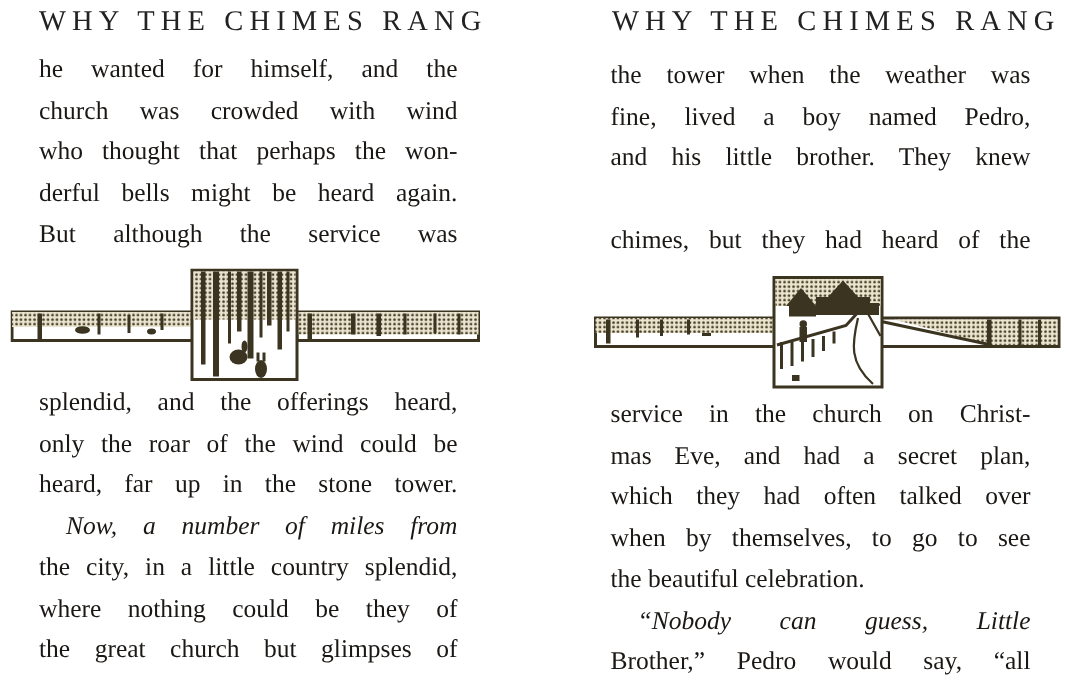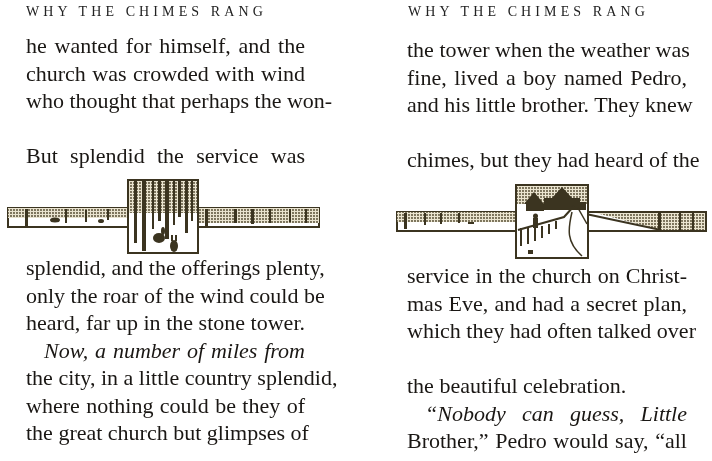--- a/index.html
+++ b/index.html
@@ -6,46 +6,47 @@
   body {
     width:712px; height:461px; overflow:hidden; position:relative;
     background:#ffffff;
     font-family:"Liberation Serif","DejaVu Serif",serif;
     color:#1a1714;
   }
   .page { position:absolute; top:0; height:461px; }
   .page.left { left:0; width:356px; }
   .page.right { left:356px; width:356px; }
   .running-head {
-    position:absolute; font-size:14px; letter-spacing:4.1px;
+    position:absolute; font-size:19px; letter-spacing:4.1px;
     white-space:nowrap; color:#222;
   }
   .left .running-head { left:26px; top:4px; }
   .right .running-head { left:52px; top:4px; }
   .line {
-    position:absolute; font-size:22px; white-space:nowrap;
+    position:absolute; font-size:17px; white-space:nowrap;
     line-height:24px; text-align:justify; text-align-last:justify;
   }
   .left .line { left:26px; width:279px; }
   .right .line { left:51px; width:280px; }
   .line.indent { text-indent:18px;font-style:italic; }
   .line.last { text-align-last:left; }
   .illus { position:absolute; }
   svg { display:block; }
 </style>
 </head>
 <body>
 
 <div class="page left">
   <div class="running-head">WHY THE CHIMES RANG</div>
 
   <div class="line" style="top:34px">he wanted for himself, and the</div>
   <div class="line" style="top:61.5px">church was crowded with wind</div>
   <div class="line" style="top:89px">who thought that perhaps the won-</div>
-  <div class="line" style="top:144px">But splendid the service was</div>
+  <div class="line" style="top:116.5px">derful bells might be heard again.</div>
+  <div class="line" style="top:144px">But although the service was</div>
 
   <div class="illus" style="left:7px;top:179px">
     <svg width="314" height="76" viewBox="0 0 314 76">
       <defs>
         <pattern id="stip1" width="3" height="3" patternUnits="userSpaceOnUse">
           <rect width="3" height="3" fill="#e9e3cf"></rect>
           <circle cx="1" cy="1" r="0.9" fill="#4a4128"></circle>
         </pattern>
       </defs>
 
@@ -86,21 +87,21 @@
 
         <ellipse cx="152" cy="59" rx="6" ry="5"></ellipse>
         <ellipse cx="156" cy="52" rx="2" ry="4"></ellipse>
         <ellipse cx="167" cy="67" rx="4" ry="6"></ellipse>
         <rect x="164" y="56" width="2" height="6"></rect>
         <rect x="168" y="56" width="2" height="6"></rect>
       </g>
     </svg>
   </div>
 
-  <div class="line" style="top:256px">splendid, and the offerings plenty,</div>
+  <div class="line" style="top:256px">splendid, and the offerings heard,</div>
   <div class="line" style="top:283.5px">only the roar of the wind could be</div>
   <div class="line" style="top:311px">heard, far up in the stone tower.</div>
   <div class="line indent" style="top:338.5px">Now, a number of miles from</div>
   <div class="line" style="top:366px">the city, in a little country splendid,</div>
   <div class="line" style="top:393.5px">where nothing could be they of</div>
   <div class="line" style="top:421px">the great church but glimpses of</div>
 </div>
 
 <div class="page right">
   <div class="running-head">WHY THE CHIMES RANG</div>
@@ -161,16 +162,17 @@
       </g>
       <path d="M122,46 L168,33 L178,22" stroke="#3b3420" stroke-width="2" fill="none"></path>
       <path d="M176,28 C172,45 170,58 186,72" stroke="#3b3420" stroke-width="1.5" fill="none"></path>
       <path d="M182,24 L191,40" stroke="#3b3420" stroke-width="1.5" fill="none"></path>
     </svg>
   </div>
 
   <div class="line" style="top:264px">service in the church on Christ-</div>
   <div class="line" style="top:291.5px">mas Eve, and had a secret plan,</div>
   <div class="line" style="top:319px">which they had often talked over</div>
+  <div class="line" style="top:346.5px">when by themselves, to go to see</div>
   <div class="line last" style="top:374px">the beautiful celebration.</div>
   <div class="line indent" style="top:401.5px">“Nobody can guess, Little</div>
   <div class="line" style="top:429px">Brother,” Pedro would say, “all</div>
 </div>
 
 </body></html>

